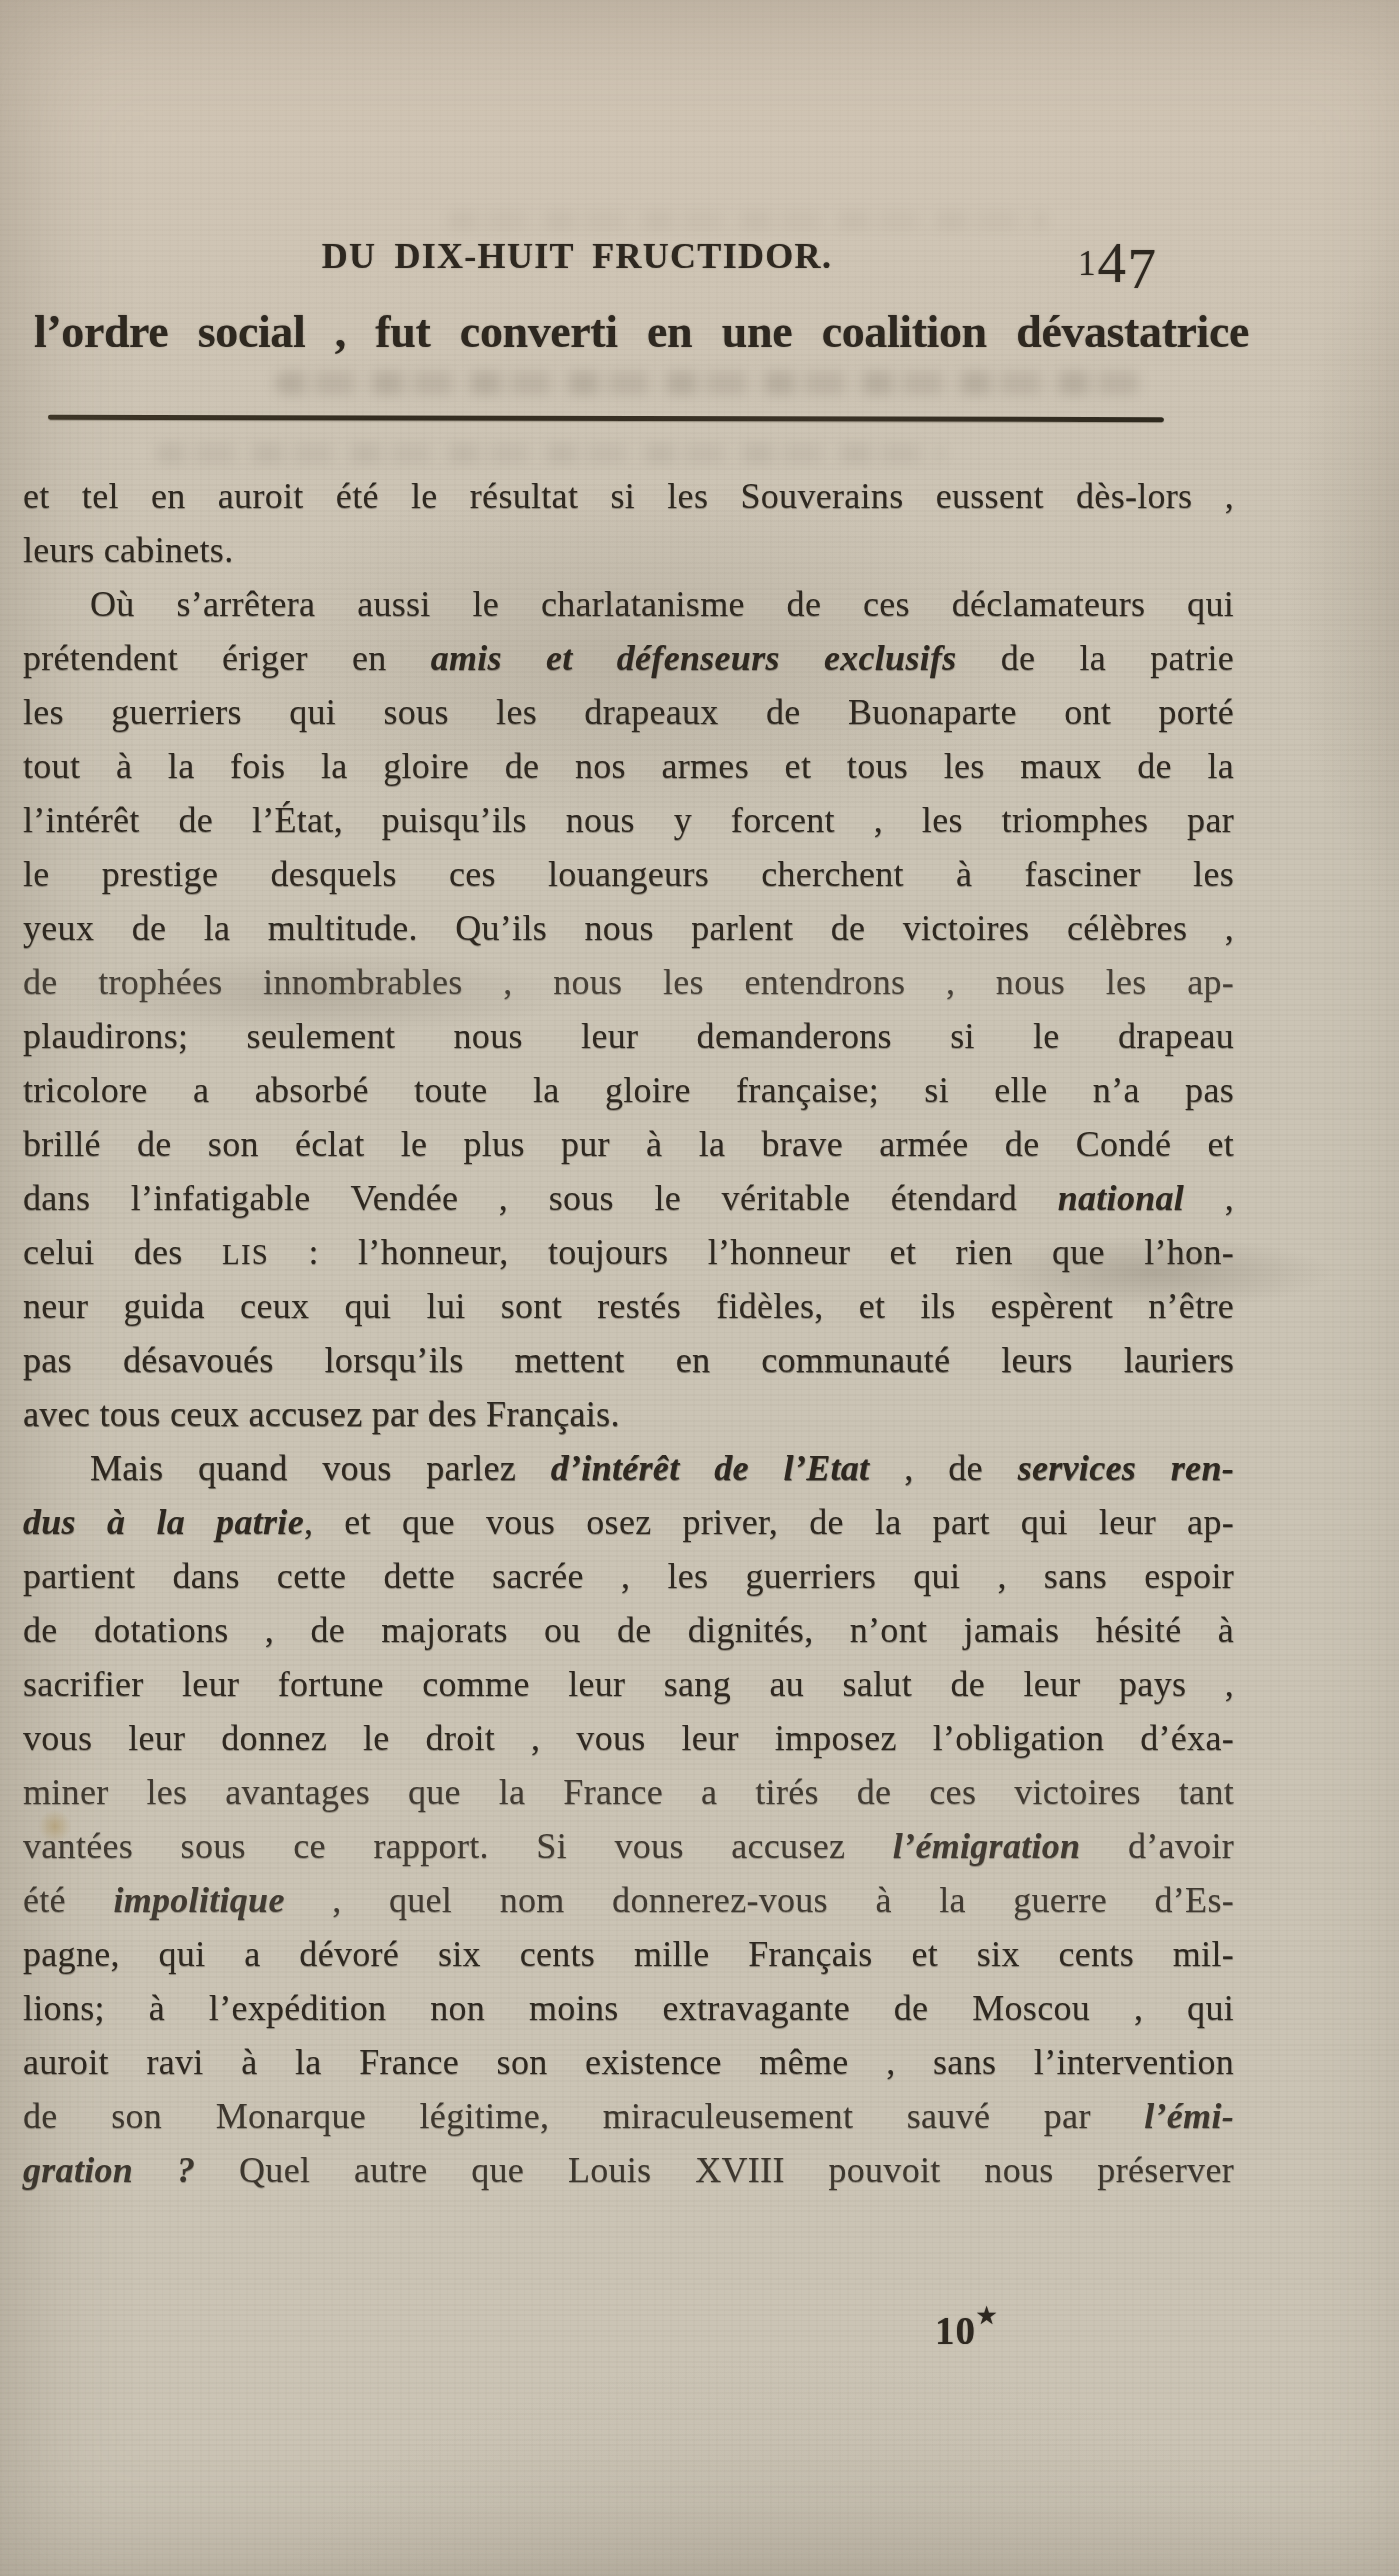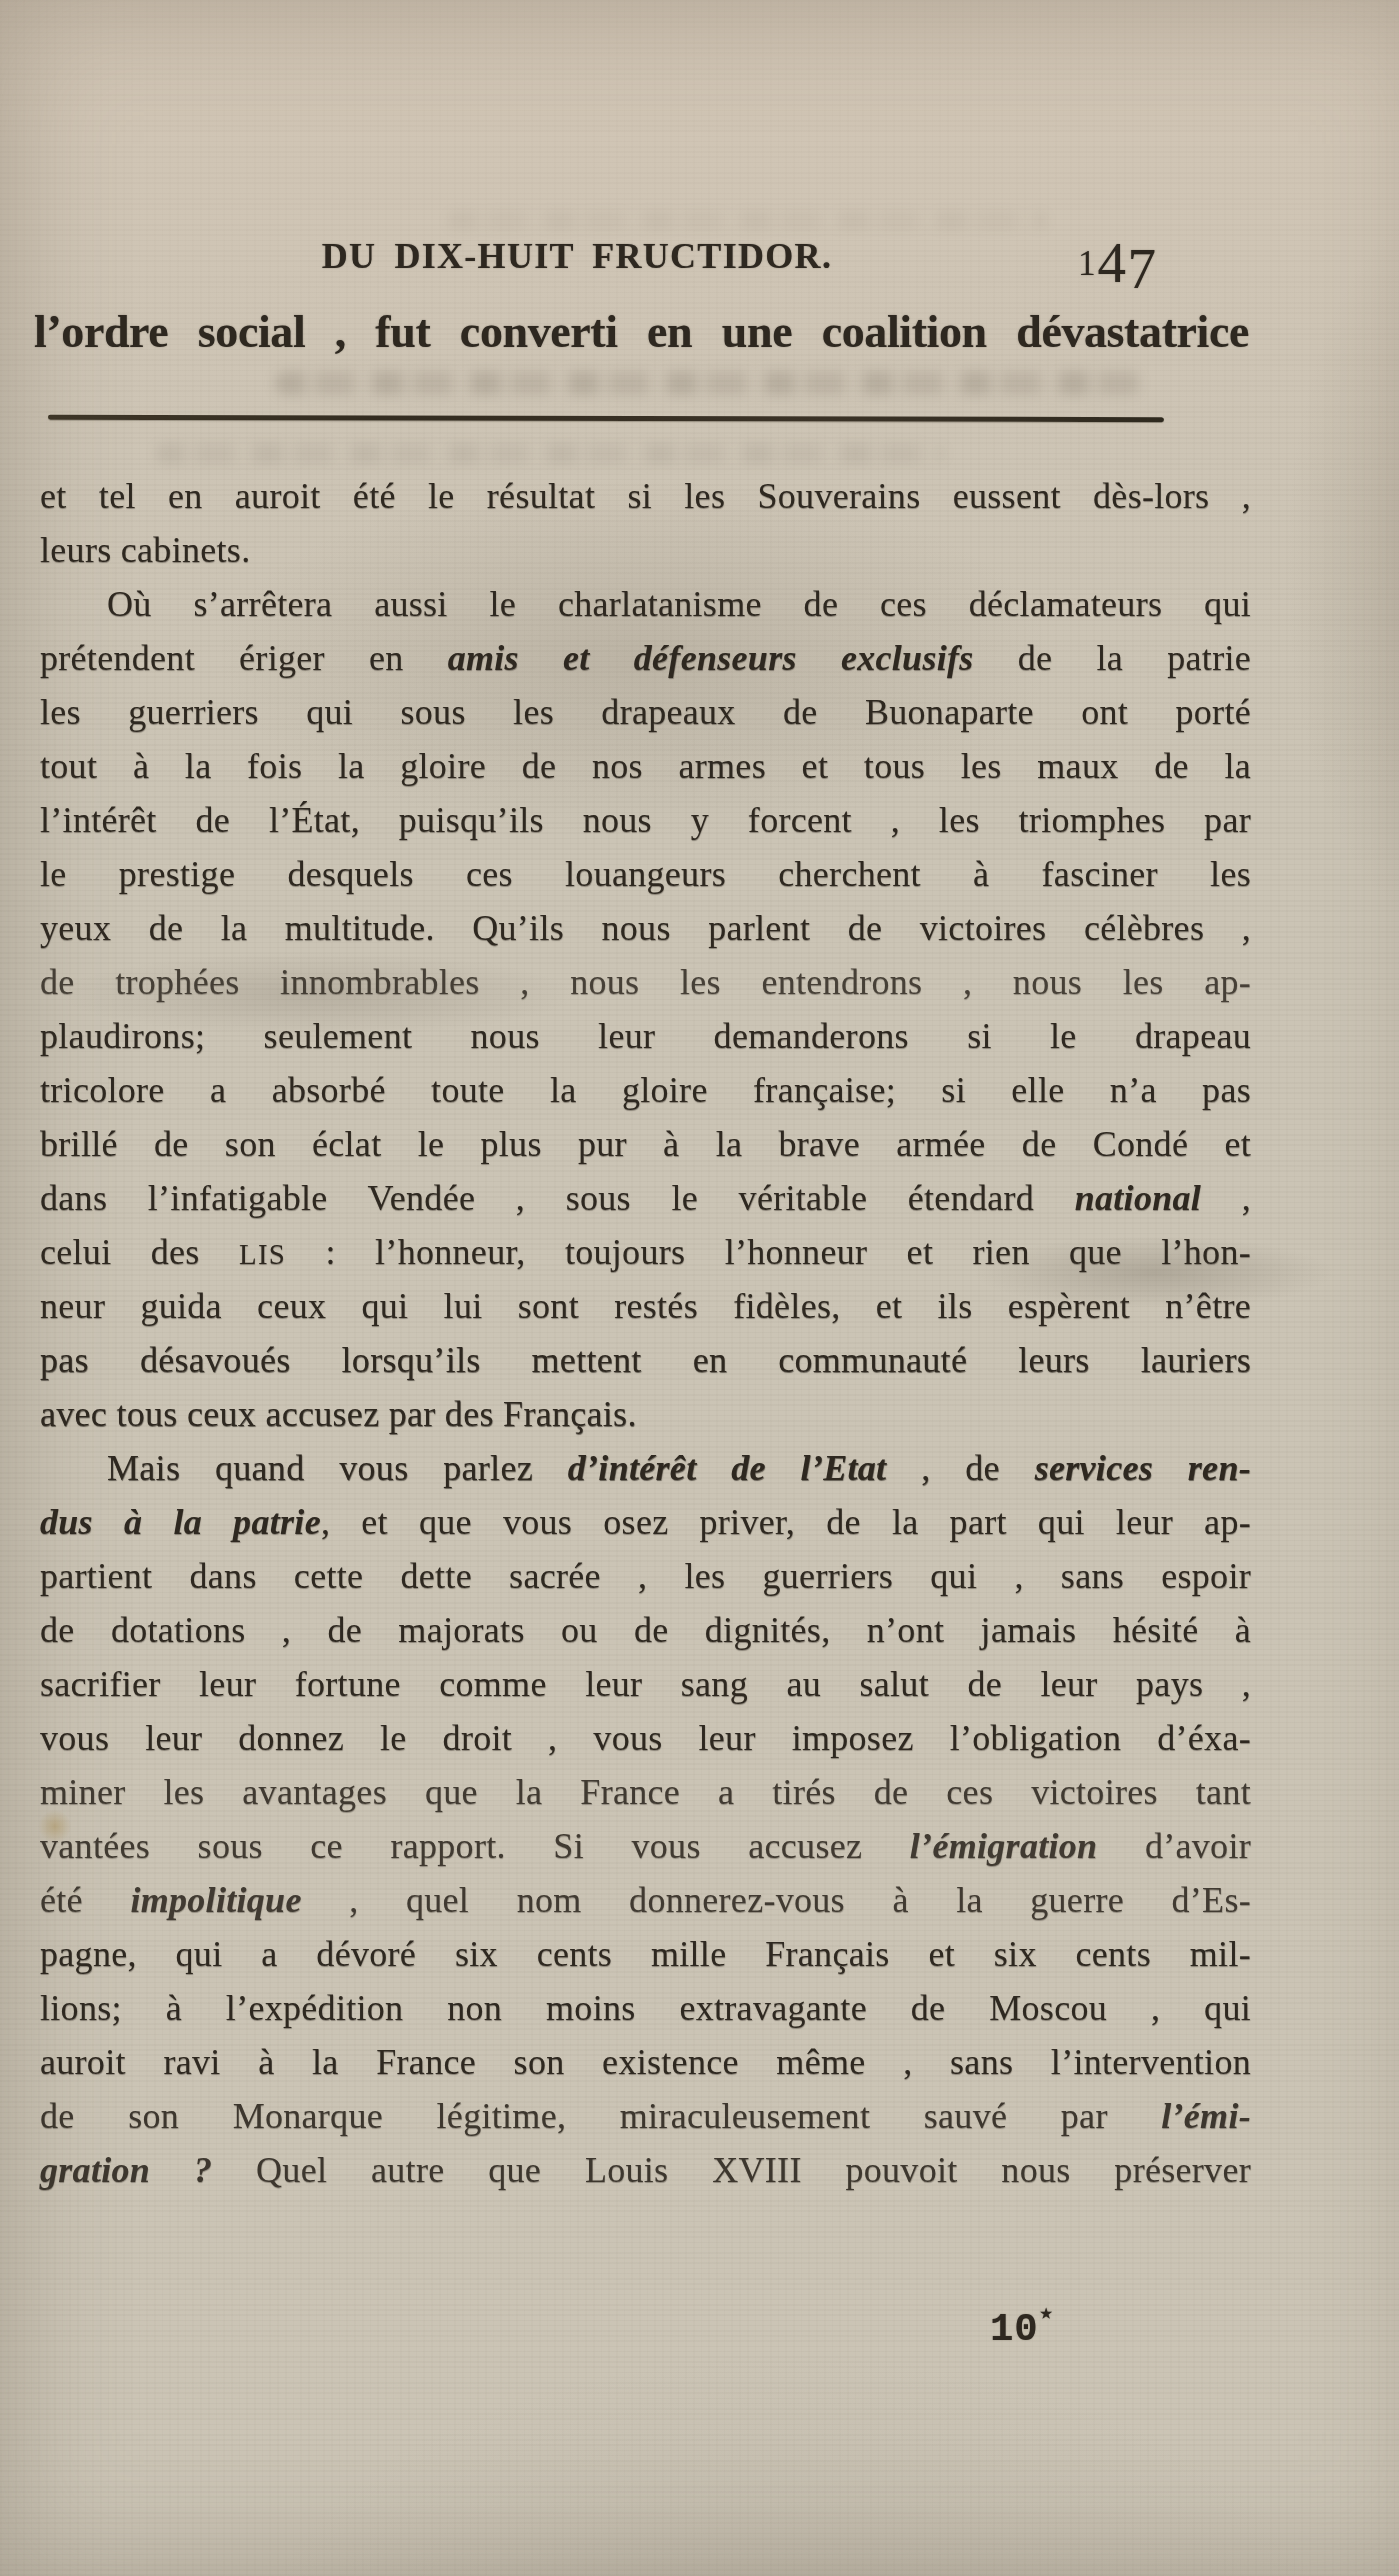--- a/index.html
+++ b/index.html
@@ -74,21 +74,21 @@
     position: absolute;
     top: 416px; left: 48px; width: 1116px; height: 5.2px;
     background: linear-gradient(90deg, #3d3527, #332c20 30%, #3a3226 70%, #2f2a1f);
     border-radius: 2.6px;
     transform: rotate(0.12deg);
     box-shadow: 0 0.9px 0.9px rgba(60,52,40,0.3);
   }
 
   .body-text {
     position: absolute;
-    top: 469px; left: 40px; width: 1211px;
+    top: 469px; left: 23px; width: 1211px;
   }
   .line {
     font-size: 36px;
     line-height: 54px; height: 54px;
     letter-spacing: 0.3px;
     text-align: justify; text-align-last: justify; -moz-text-align-last: justify;
     text-shadow: 0.3px 0.6px 0.9px rgba(42,36,28,0.42);
     white-space: normal;
   }
   .line.no-just { text-align: left; text-align-last: left; -moz-text-align-last: left; }
@@ -98,25 +98,24 @@
 
   
   .line:nth-child(10) { opacity: .84; filter: blur(0.3px); }
   .line:nth-child(25), .line:nth-child(26), .line:nth-child(27) { opacity: .88; }
   .line:nth-child(31), .line:nth-child(32) { opacity: .9; }
   .line:nth-child(17), .line:nth-child(18), .line:nth-child(19) { text-shadow: 0.5px 0.8px 0.9px rgba(34,28,22,0.6); }
   .line:nth-child(34) { font-weight: 700; letter-spacing: 0; opacity: .95; }
 
   .signature {
     position: absolute;
-    top: 2308px; left: 990px;
+    top: 2308px; left: 935px;
     font-size: 39px; font-weight: 700;
     letter-spacing: 0.9px;
     text-shadow: 0 0 1.2px rgba(40,34,26,0.5);
-    font-family: Liberation Mono, monospace;
   }
   .signature .star {
     font-size: 22px;
     position: relative; top: -20.6px; left: 0.9px;
   }
 </style>
 </head>
 <body>
 
 <div class="page">

